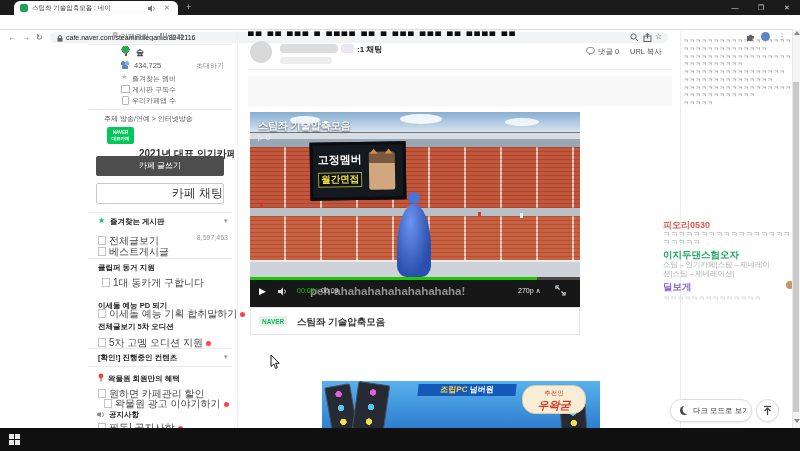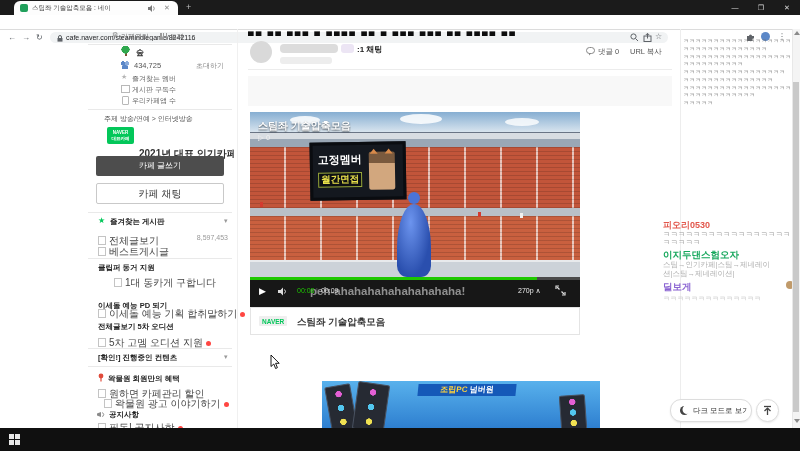--- a/index.html
+++ b/index.html
@@ -21,21 +21,21 @@
   .sideline{left:88px;width:144px;height:1px;background:#e9e9e9}
   .s-label{font-size:7px;color:#666}
   .menuhead{left:98px;font-size:7.5px;font-weight:bold;color:#222}
   .menuitem{font-size:10px;color:#444}
   .doc{display:inline-block;width:6px;height:7px;border:1px solid #c4c4c4;vertical-align:-1px;margin-right:3px}
   .nbadge{display:inline-block;width:5px;height:5px;border-radius:50%;background:#ff4642;margin-left:3px}
   .caret{color:#999;font-size:7px}
   .btn-dark{left:96px;width:128px;height:20px;background:#4d4d4d;color:#fff;border-radius:2px;
             font-size:8px;text-align:center;line-height:20px}
   .btn-light{left:96px;width:126px;height:19px;background:#fff;border:1px solid #c9c9c9;color:#333;
-             border-radius:2px;font-size:10px;text-align:center;line-height:19px}
+             border-radius:2px;font-size:12px;text-align:right;line-height:19px}
   .tree{width:11px;height:10px;background-image:radial-gradient(circle at 50% 35%, #2fa84e 0 4px, transparent 4.2px),linear-gradient(#7a5236,#7a5236);background-size:100% 100%,2px 4px;background-position:0 0,50% 100%;background-repeat:no-repeat}
   .ppl{width:10px;height:8px;background:radial-gradient(circle at 30% 30%, #5c88c8 0 2px, transparent 2.4px),radial-gradient(circle at 70% 30%, #8aabdb 0 2px, transparent 2.4px),radial-gradient(ellipse at 50% 110%, #5c88c8 0 45%, transparent 50%)}
   .bars{width:7px;height:7px;background:repeating-linear-gradient(90deg,#9a9a9a 0 1.6px,transparent 1.6px 2.8px)}
   .repbadge{left:107px;top:127px;width:27px;height:17px;background:#03c75a;border-radius:2px;color:#fff;
             font-size:4.5px;font-weight:bold;text-align:center;line-height:5.5px;padding-top:3px;box-sizing:border-box}
   
   .censor{font-size:8px;letter-spacing:2px;color:#0d0d0d;height:8px;line-height:8px}
   .blur1{background:#dcdcdc;border-radius:4px}
   .blur2{background:#ece5f4;border-radius:3px}
   .blur3{background:#ededed;border-radius:3px}
@@ -156,21 +156,21 @@
 <div class="abs" style="left:98px;top:216px;font-size:8px;color:#03c75a">★</div>
 <div class="abs menuhead txt" style="left:110px;top:217px">즐겨찾는 게시판</div>
 <div class="abs caret" style="left:224px;top:217px">▾</div>
 
 <div class="abs menuitem txt" style="left:98px;top:234px"><span class="doc"></span><span>전체글보기</span></div>
 <div class="abs" style="right:572px;top:234px;font-size:7px;color:#999">8,597,453</div>
 <div class="abs menuitem txt" style="left:98px;top:245px"><span class="doc"></span><span>베스트게시글</span></div>
 
 <div class="abs sideline" style="top:258px"></div>
 <div class="abs menuhead txt" style="top:263px">클립퍼 동거 지원</div>
-<div class="abs menuitem txt" style="left:114px;top:276px"><span class="doc"></span><span>1대 동카게 구합니다</span></div>
+<div class="abs menuitem txt" style="left:102px;top:276px"><span class="doc"></span><span>1대 동카게 구합니다</span></div>
 
 <div class="abs menuhead txt" style="top:301px">이세돌 예능 PD 되기</div>
 <div class="abs menuitem txt" style="left:98px;top:307px"><span class="doc"></span><span>이세돌 예능 기획 합취말하기</span><span class="nbadge"></span></div>
 
 <div class="abs menuhead txt" style="top:322px">전체글보기 5차 오디션</div>
 <div class="abs menuitem txt" style="left:98px;top:336px"><span class="doc"></span><span>5차 고멤 오디션 지원</span><span class="nbadge"></span></div>
 
 <div class="abs sideline" style="top:348px"></div>
 <div class="abs menuhead txt" style="top:353px">[확인!] 진행중인 컨텐츠</div>
 <div class="abs caret" style="left:224px;top:353px">▾</div>
@@ -289,20 +289,24 @@
     </div>
   <div class="abs tower" style="left:33px;top:2px;width:30px;height:46px;transform:rotate(8deg)">
       <div class="towerlights"></div>
     </div>
   <div class="abs" style="left:96px;top:3px;width:98px;height:12px;background:#1559b8;transform:skewX(-6deg);text-align:center;line-height:12px;font-size:8px;font-weight:bold">
     <span style="color:#ffd23d">조립PC</span><span style="color:#fff"> 넘버원</span>
   </div>
   <div class="abs tower" style="left:238px;top:14px;width:24px;height:33px;transform:rotate(-4deg)">
       <div class="towerlights"></div>
     </div>
+  <div class="abs" style="left:200px;top:4px;width:62px;height:27px;background:#f8eed6;border:1px solid #e3cda1;border-radius:13px;text-align:center">
+    <div style="font-size:6.5px;color:#d5392b;margin-top:3px">추천인</div>
+    <div style="font-size:11px;font-weight:bold;font-style:italic;color:#d5392b">우왁굳</div>
+  </div>
 </div>
 
 <div class="abs pill">
   <div class="abs moon"></div>
   <div class="abs txt" style="left:22px;top:6px;font-size:7.5px;color:#333;width:55px">다크 모드로 보기</div>
 </div>
 <div class="abs topbtn">
   <svg style="position:absolute;left:5px;top:5px" width="11" height="11" viewBox="0 0 11 11">
       <line x1="2" y1="1.5" x2="9" y2="1.5" stroke="#444" stroke-width="1.3"></line>
       <line x1="5.5" y1="3.5" x2="5.5" y2="10" stroke="#444" stroke-width="1.3"></line>

